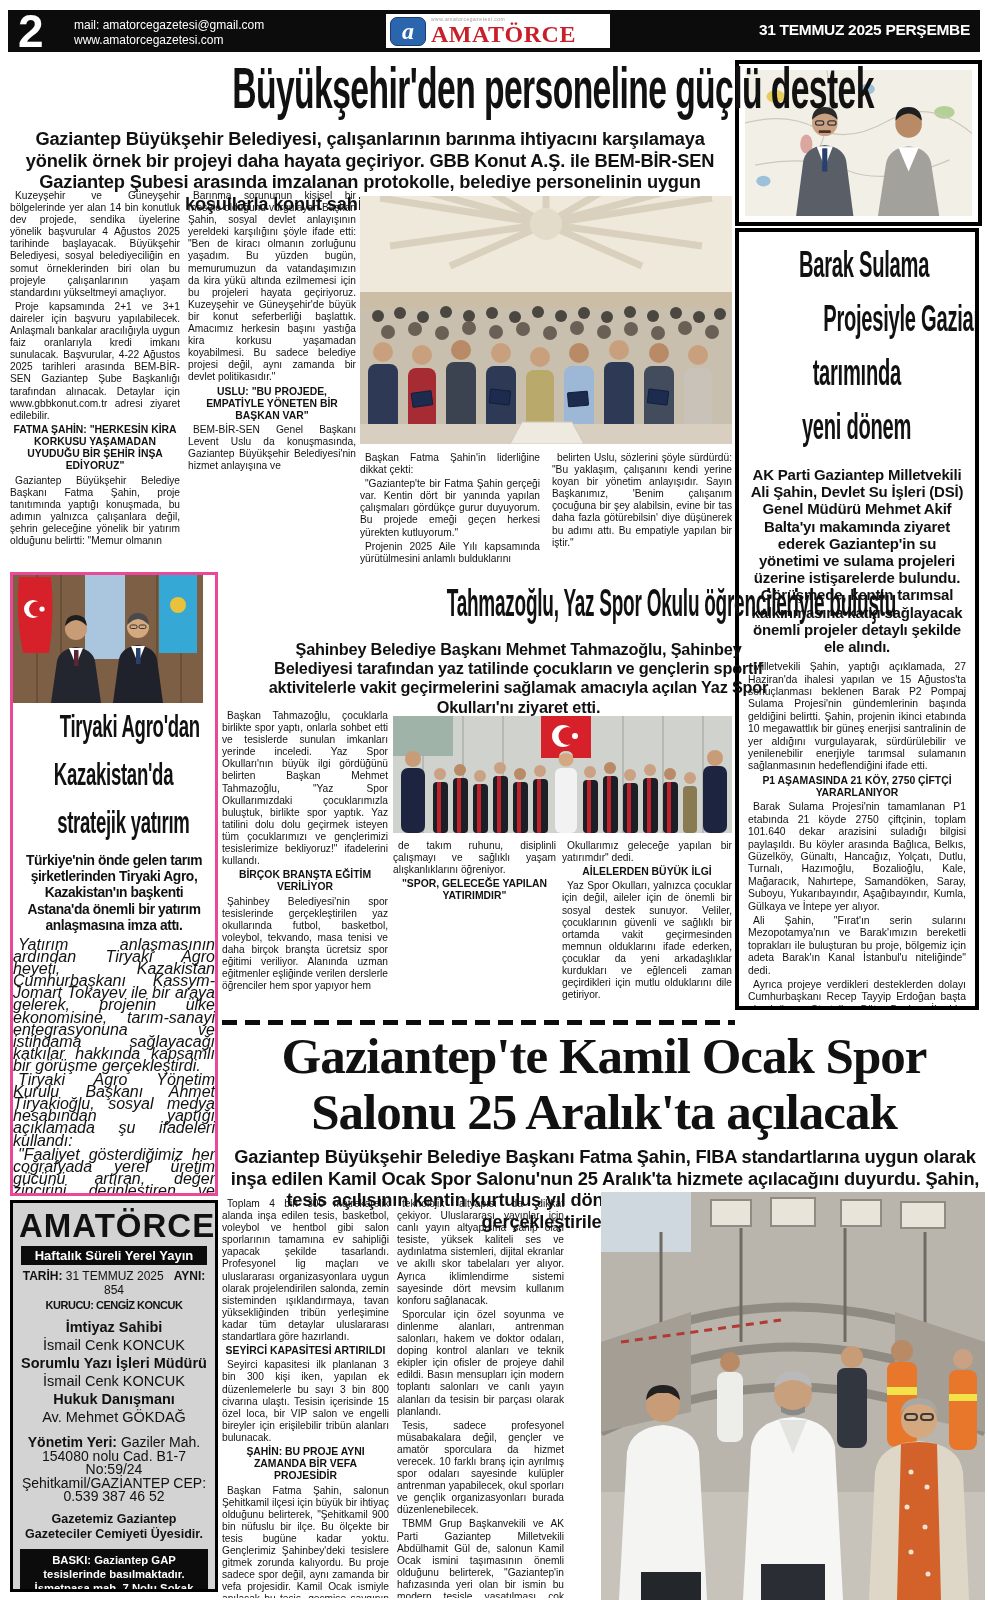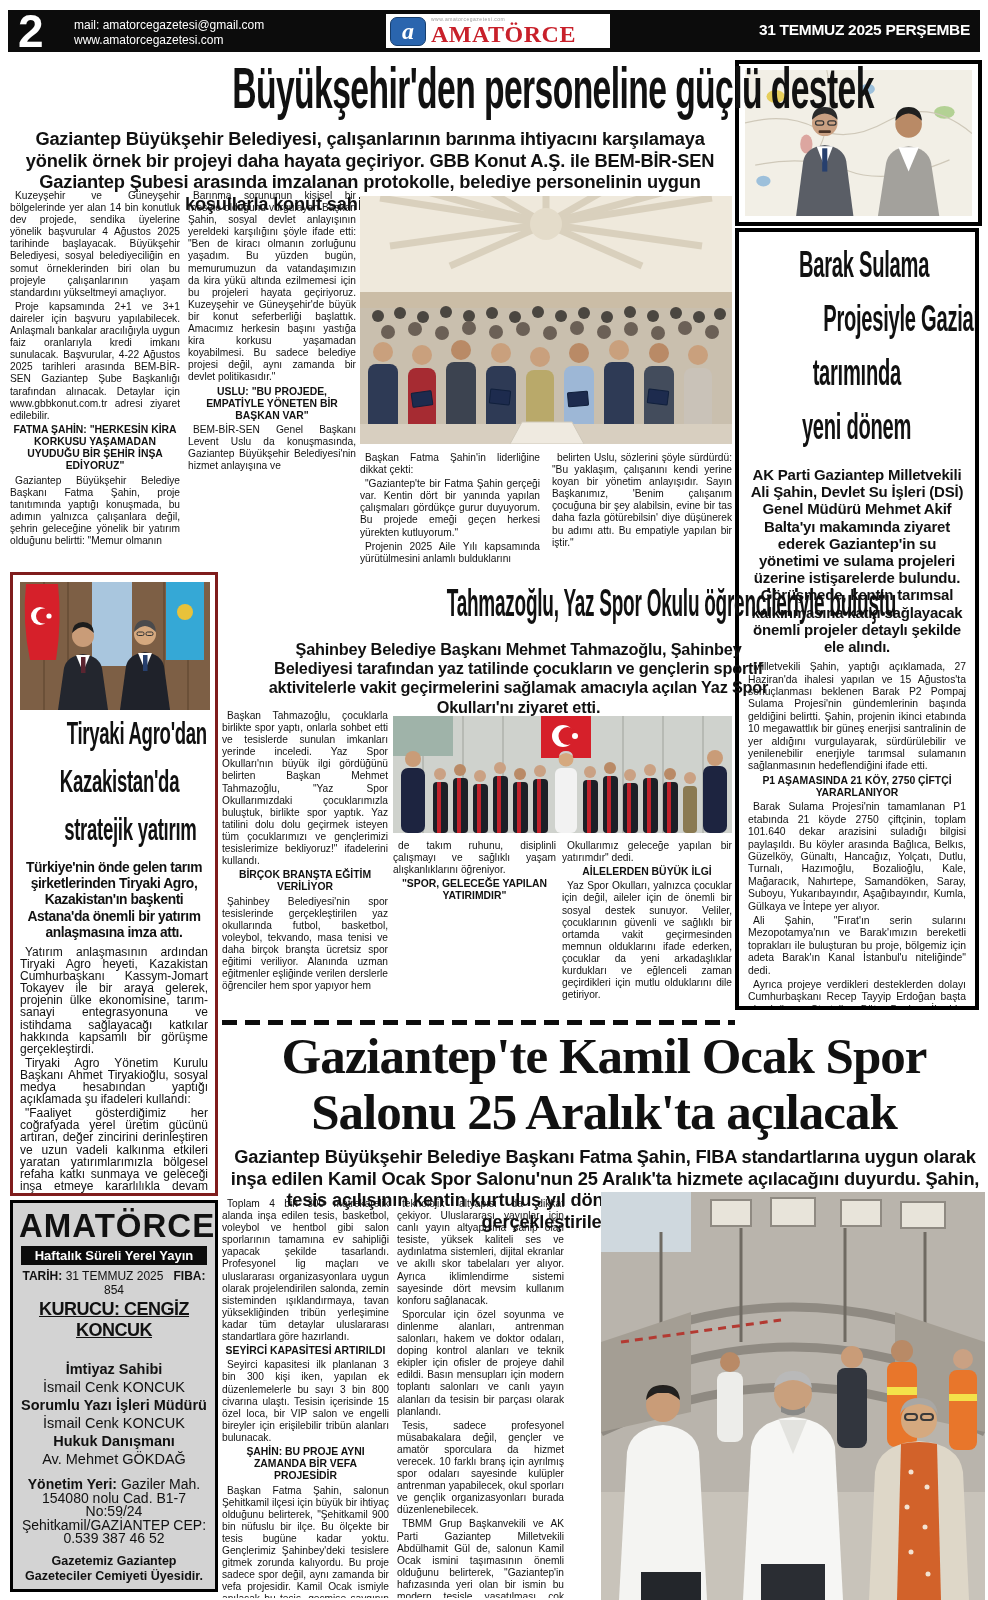--- a/index.html
+++ b/index.html
@@ -35,35 +35,35 @@
   .ph svg{display:block;width:100%;height:100%;}
   
   .barak{position:absolute;left:735px;top:228px;width:244px;height:782px;border:4px solid #000;
          box-sizing:border-box;padding:8px 9px;background:#fff;overflow:hidden;}
   .h-barak{text-align:center;line-height:45px;margin-top:2px;}
   .h-barak .cx{font-size:36px;transform:scaleX(.56);letter-spacing:-.5px;}
   .barak-intro{margin-top:10px;text-align:center;font-weight:700;font-size:15px;line-height:17.2px;letter-spacing:-.2px;}
   .barak-body{margin-top:6px;font-size:10.4px;line-height:12.4px;text-align:justify;}
   .barak-body p{margin:0 0 2px;text-indent:5px;}
   
-  .tiryaki{position:absolute;left:10px;top:572px;width:208px;height:624px;border:3px solid #7f1d1d;
-           box-sizing:border-box;padding:7px;background:#fff;overflow:hidden;}
+  .tiryaki{position:absolute;left:10px;top:572px;width:208px;height:624px;border:3px solid #ec4899;
+           box-sizing:border-box;background:#fff;overflow:hidden;}
   .h-tiryaki{text-align:center;line-height:39px;margin-top:4px;}
   .h-tiryaki .cx{font-size:31px;transform:scaleX(.6);letter-spacing:-.5px;}
   .tiryaki-intro{margin-top:6px;text-align:center;font-weight:700;font-size:13.8px;line-height:16.2px;letter-spacing:-.4px;}
-  .tiryaki-body{margin-top:5px;font-size:12px;line-height:12.1px;text-align:justify;}
+  .tiryaki-body{margin-top:5px;font-size:16px;line-height:12.1px;text-align:justify;font-style:italic;}
   .tiryaki-body p{margin:0 0 2px;text-indent:5px;}
   
   .mast{position:absolute;left:10px;top:1200px;width:208px;height:392px;background:#d3d3d3;
         border:3px solid #000;box-sizing:border-box;padding:5px 6px;text-align:center;overflow:hidden;}
   .mh-title{font-size:33px;font-weight:700;letter-spacing:1px;line-height:36px;}
   .mh-bar{background:#0c0c0c;color:#fff;font-weight:700;font-size:13px;padding:2px 10px;margin:2px 2px 4px;}
   .mh-meta{font-size:12px;margin:2px 0;}
   .mh-meta b{font-weight:700;}
-  .mh-kurucu{font-size:18px;font-weight:700;letter-spacing:-.5px;margin:2px 0 19px;text-decoration:underline;}
+  .mh-kurucu{font-size:11px;font-weight:700;letter-spacing:-.5px;margin:2px 0 7px;}
   .mh-role{font-size:14.5px;font-weight:700;line-height:18px;}
   .mh-name{font-size:14.5px;line-height:18px;}
   .mh-addr{font-size:14px;line-height:13.5px;margin-top:10px;}
   .mh-member{font-size:12.5px;font-weight:700;line-height:15px;margin-top:8px;}
   .mh-baski{background:#0c0c0c;color:#fff;font-weight:700;font-size:11.3px;line-height:14px;
             padding:4px 3px;margin:7px 1px 0;white-space:pre-line;}
   
   .h-sports{position:absolute;left:222px;top:580px;width:512px;text-align:center;line-height:46px;}
   .h-sports .cx{font-size:38px;transform:scaleX(.5);letter-spacing:-.5px;}
   .sub-sports{position:absolute;left:226px;top:640px;width:505px;text-align:center;
@@ -308,21 +308,21 @@
       <p>Bu stratejik yatırım, hem Kazakistan'ın tarım sektörüne katkı sağlaması hem de Türkiye ile Kazakistan arasındaki ekonomik iş birliğini güçlendirmesi açısından büyük önem taşıyor.</p>
     </div>
   </div>
 
   <div class="mast">
     <div class="mh-title">AMATÖRCE</div>
     <div class="mh-bar">Haftalık Süreli Yerel Yayın</div>
     <div class="mh-meta">
       <b>TARİH:</b>
       <span>31 TEMMUZ 2025</span>&nbsp;&nbsp;
-      <b>FIBA:</b>
+      <b>AYNI:</b>
       <span>854</span>
     </div>
     <div class="mh-kurucu">KURUCU: CENGİZ KONCUK</div>
     <div class="mh-role">İmtiyaz Sahibi</div>
     <div class="mh-name">İsmail Cenk KONCUK</div>
     <div class="mh-role">Sorumlu Yazı İşleri Müdürü</div>
     <div class="mh-name">İsmail Cenk KONCUK</div>
     <div class="mh-role">Hukuk Danışmanı</div>
     <div class="mh-name">Av. Mehmet GÖKDAĞ</div>
     <div class="mh-addr">

